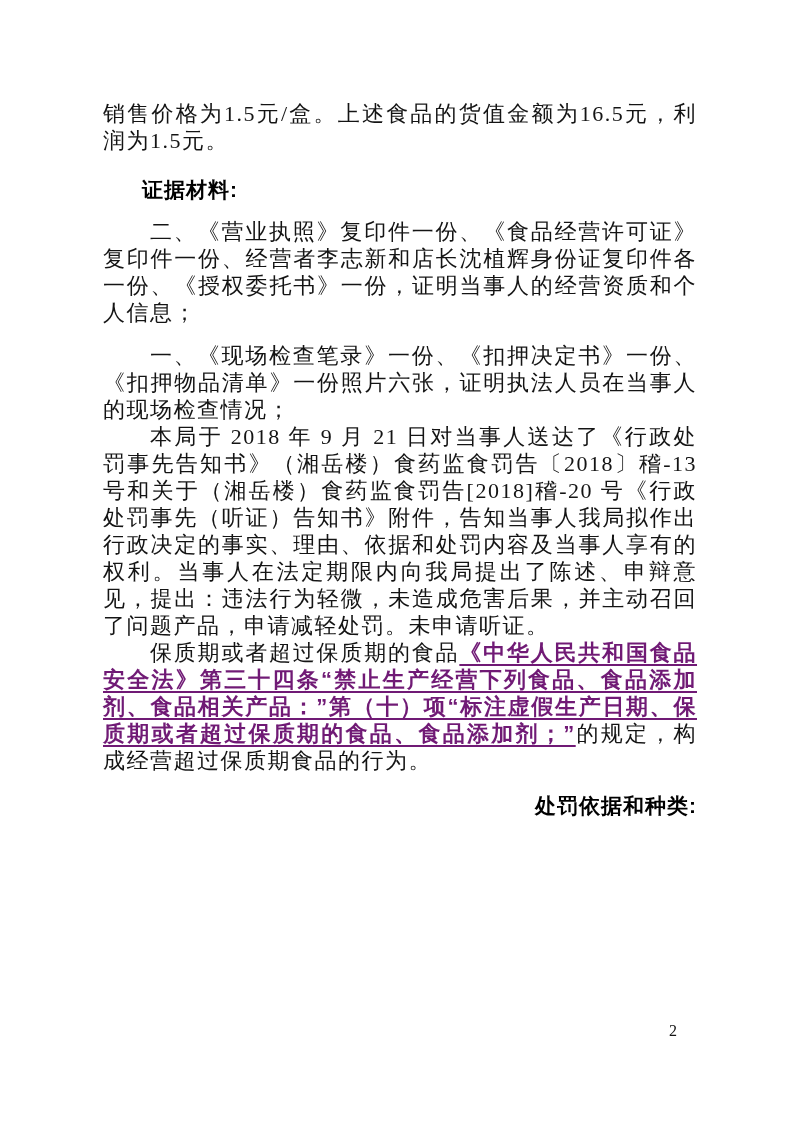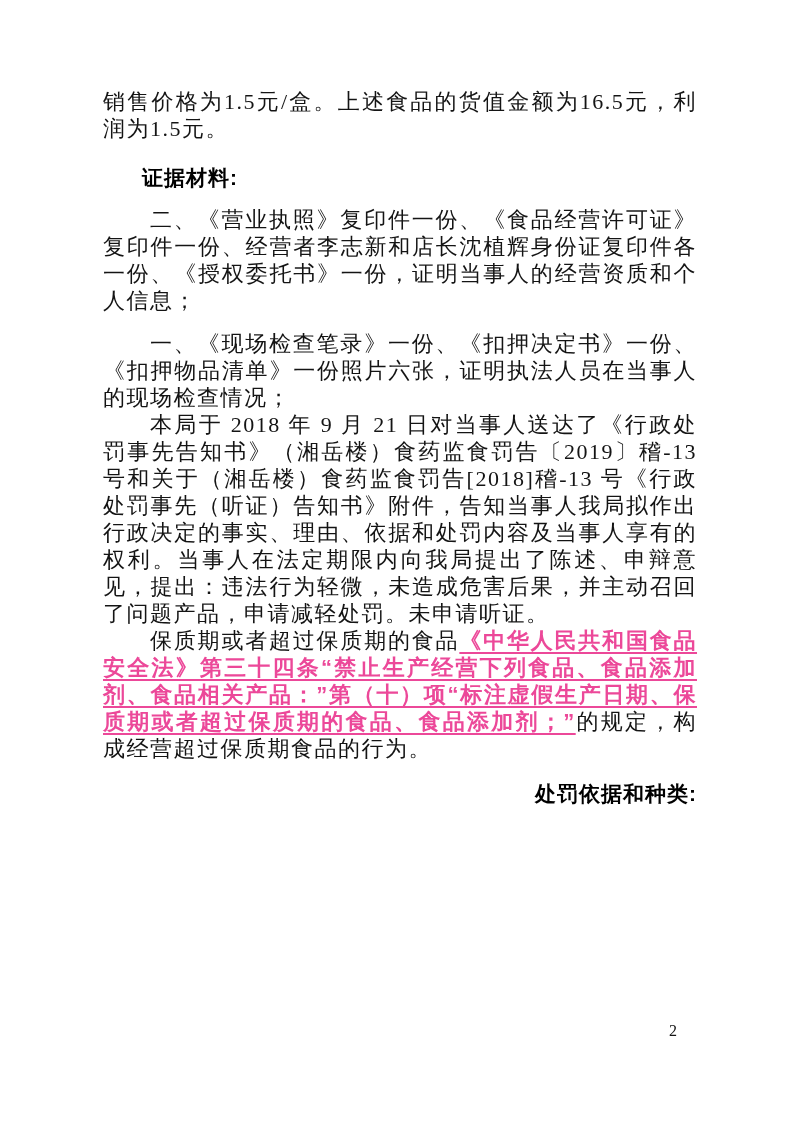--- a/index.html
+++ b/index.html
@@ -12,21 +12,21 @@
     color: #141414;
     overflow: hidden;
   }
   .page {
     position: absolute;
     inset: 0;
   }
   .content {
     position: absolute;
     left: 103px;
-    top: 88px;
+    top: 100px;
     width: 594px;
   }
   p.body-text {
     margin: 0;
     font-size: 22px;
     line-height: 27px;
     letter-spacing: 1.5px;
     text-align: justify;
     text-justify: inter-ideograph;
     word-break: break-all;
@@ -42,21 +42,21 @@
     color: #000000;
     margin: 26px 0 18px 39px;
   }
   .heading.penalty {
     margin: 22px 0 0 39px;
     text-align: right;
   }
   .law {
     font-family: "Liberation Sans", "DejaVu Sans", sans-serif;
     font-weight: bold;
-    color: #ec4899;
+    color: #701a75;
     text-decoration: underline;
     text-decoration-thickness: 2px;
     text-underline-offset: 4px;
   }
   .page-number {
     position: absolute;
     left: 661px;
     top: 1021px;
     width: 24px;
     text-align: center;
@@ -75,21 +75,21 @@
     <p class="body-text">销售价格为1.5元/盒。上述食品的货值金额为16.5元，利润为1.5元。</p>
 
     <h3 class="heading">证据材料:</h3>
 
     <p class="body-text indent gap">二、《营业执照》复印件一份、《食品经营许可证》复印件一份、经营者李志新和店长沈植辉身份证复印件各一份、《授权委托书》一份，证明当事人的经营资质和个人信息；</p>
 
     <p class="body-text indent gap">一、《现场检查笔录》一份、《扣押决定书》一份、《扣押物品清单》一份照片六张，证明执法人员在当事人的现场检查情况；</p>
 
 
 
-    <p class="body-text indent">本局于 2018 年 9 月 21 日对当事人送达了《行政处罚事先告知书》（湘岳楼）食药监食罚告〔2019〕稽-13 号和关于（湘岳楼）食药监食罚告[2018]稽-13 号《行政处罚事先（听证）告知书》附件，告知当事人我局拟作出行政决定的事实、理由、依据和处罚内容及当事人享有的权利。当事人在法定期限内向我局提出了陈述、申辩意见，提出：违法行为轻微，未造成危害后果，并主动召回了问题产品，申请减轻处罚。未申请听证。</p>
+    <p class="body-text indent">本局于 2018 年 9 月 21 日对当事人送达了《行政处罚事先告知书》（湘岳楼）食药监食罚告〔2018〕稽-13 号和关于（湘岳楼）食药监食罚告[2018]稽-20 号《行政处罚事先（听证）告知书》附件，告知当事人我局拟作出行政决定的事实、理由、依据和处罚内容及当事人享有的权利。当事人在法定期限内向我局提出了陈述、申辩意见，提出：违法行为轻微，未造成危害后果，并主动召回了问题产品，申请减轻处罚。未申请听证。</p>
 
     <p class="body-text indent"><span>保质期或者超过保质期的食品</span><span class="law">《中华人民共和国食品安全法》第三十四条“禁止生产经营下列食品、食品添加剂、食品相关产品：”第（十）项“标注虚假生产日期、保质期或者超过保质期的食品、食品添加剂；”</span><span>的规定，构成经营超过保质期食品的行为。</span></p>
 
     <h3 class="heading penalty">处罚依据和种类:</h3>
 
   </div>
 
   <div class="page-number">2</div>
 </div>
 

